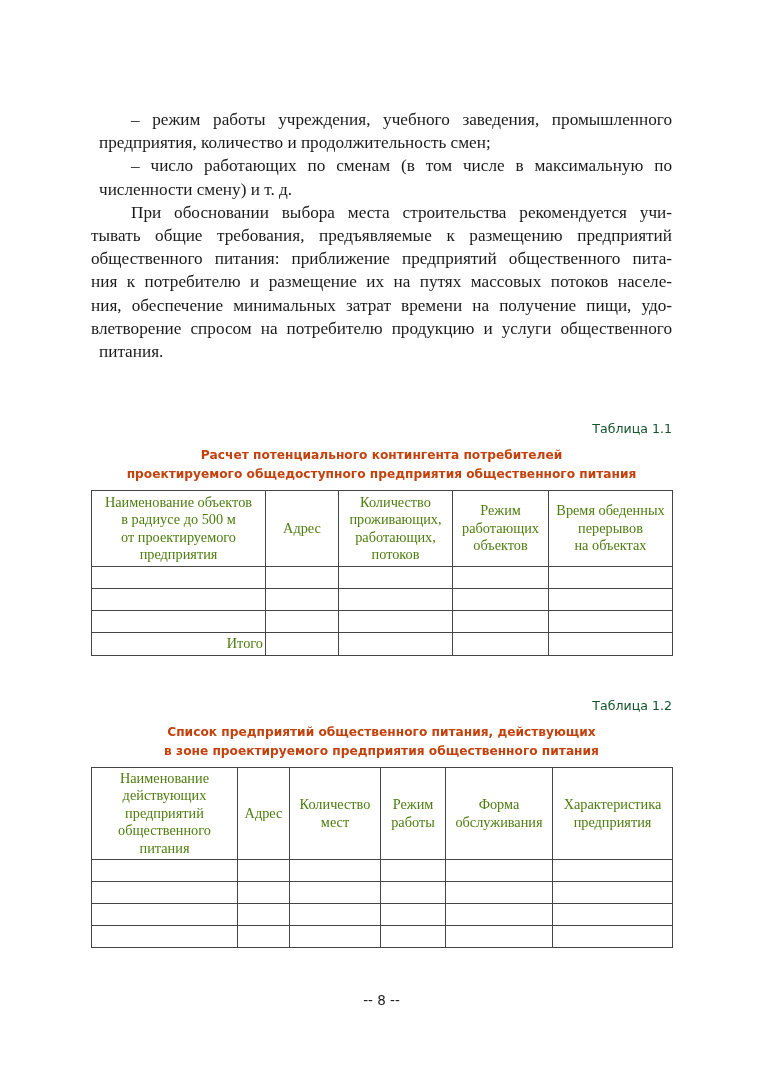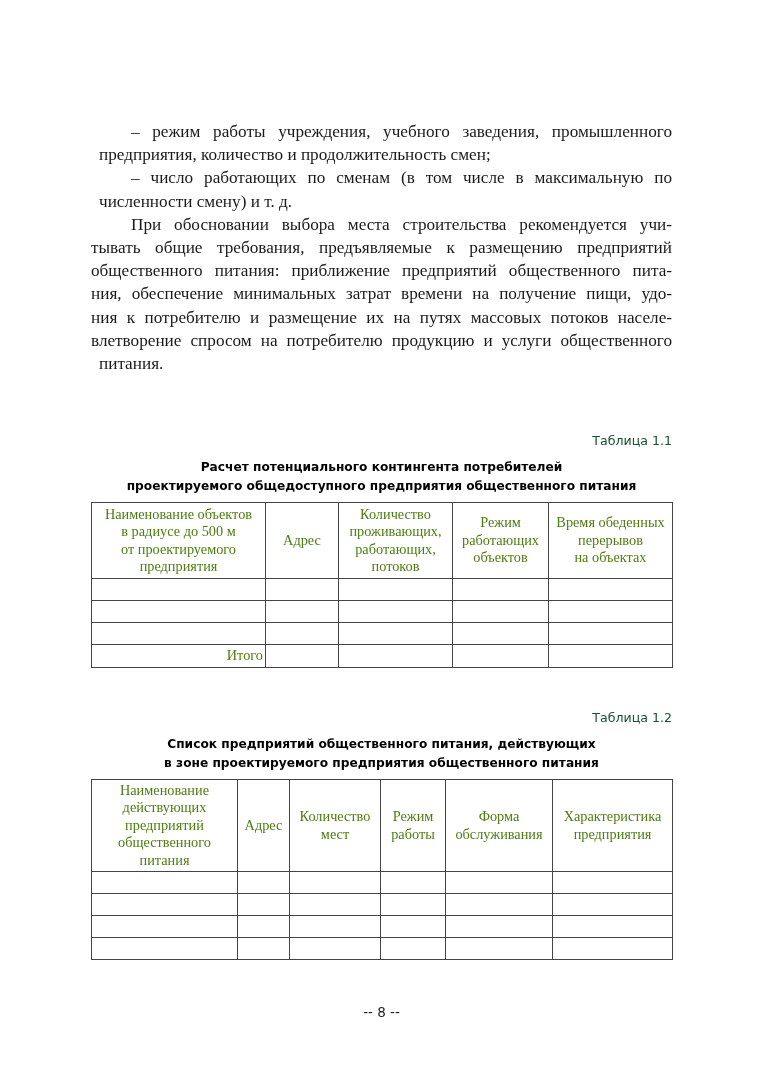--- a/index.html
+++ b/index.html
@@ -1,33 +1,33 @@
 <!DOCTYPE html>
 <html><head>
 <meta charset="utf-8">
 <style>
   html, body { margin: 0; padding: 0; background: #ffffff; }
   body { width: 763px; height: 1080px; position: relative; overflow: hidden; color: #1a1a1a; }
-  .page { position: absolute; left: 0; top: 12px; width: 763px; height: 948px; }
+  .page { position: absolute; left: 0; top: 0; width: 763px; height: 948px; }
   .para {
     position: absolute; left: 91px; width: 581px;
     font-family: "Liberation Serif", serif; font-size: 17.2px; line-height: 23.2px;
     text-align: justify; margin: 0;
   }
   .line { display: block; white-space: nowrap; text-align: justify; text-align-last: justify; }
   .line.last { text-align-last: left; margin-left: 8px; }
   .indent { padding-left: 40px; }
   .caption-right {
     position: absolute; right: 91px;
     font-family: "DejaVu Sans", sans-serif; font-size: 12.6px; color: #14532d;
   }
   .table-title {
     position: absolute; left: 91px; width: 581px; text-align: center;
     font-family: "DejaVu Sans", sans-serif; font-weight: bold; font-size: 12.2px; line-height: 19px;
-    color: #000000;
+    color: #c2410c;
   }
   table.grid {
     position: absolute; border-collapse: collapse; table-layout: fixed;
     font-family: "Liberation Serif", serif; font-size: 14.3px; line-height: 17.5px; color: #4d7c0f;
   }
   table.grid td, table.grid th {
     border: 1.4px solid #444; padding: 0 2px; font-weight: normal; text-align: center; vertical-align: middle;
   }
   table.grid td.left { text-align: right; padding-left: 3px; }
   .pagenum {
@@ -47,22 +47,22 @@
 
   <div class="para" style="top:154.4px;">
     <span class="line indent">– число работающих по сменам (в том числе в максимальную по</span>
     <span class="line last">численности смену) и т. д.</span>
   </div>
 
   <div class="para" style="top:200.8px;">
     <span class="line indent">При обосновании выбора места строительства рекомендуется учи-</span>
     <span class="line">тывать общие требования, предъявляемые к размещению предприятий</span>
     <span class="line">общественного питания: приближение предприятий общественного пита-</span>
+    <span class="line">ния к потребителю и размещение их на путях массовых потоков населе-</span>
     <span class="line">ния, обеспечение минимальных затрат времени на получение пищи, удо-</span>
-    <span class="line">ния к потребителю и размещение их на путях массовых потоков населе-</span>
     <span class="line">влетворение спросом на потребителю продукцию и услуги общественного</span>
     <span class="line last">питания.</span>
   </div>
 
 
   <div class="caption-right" style="top:421px;">Таблица 1.1</div>
   <div class="table-title" style="top:446px;">
     <div>Расчет потенциального контингента потребителей</div>
     <div>проектируемого общедоступного предприятия общественного питания</div>
   </div>

